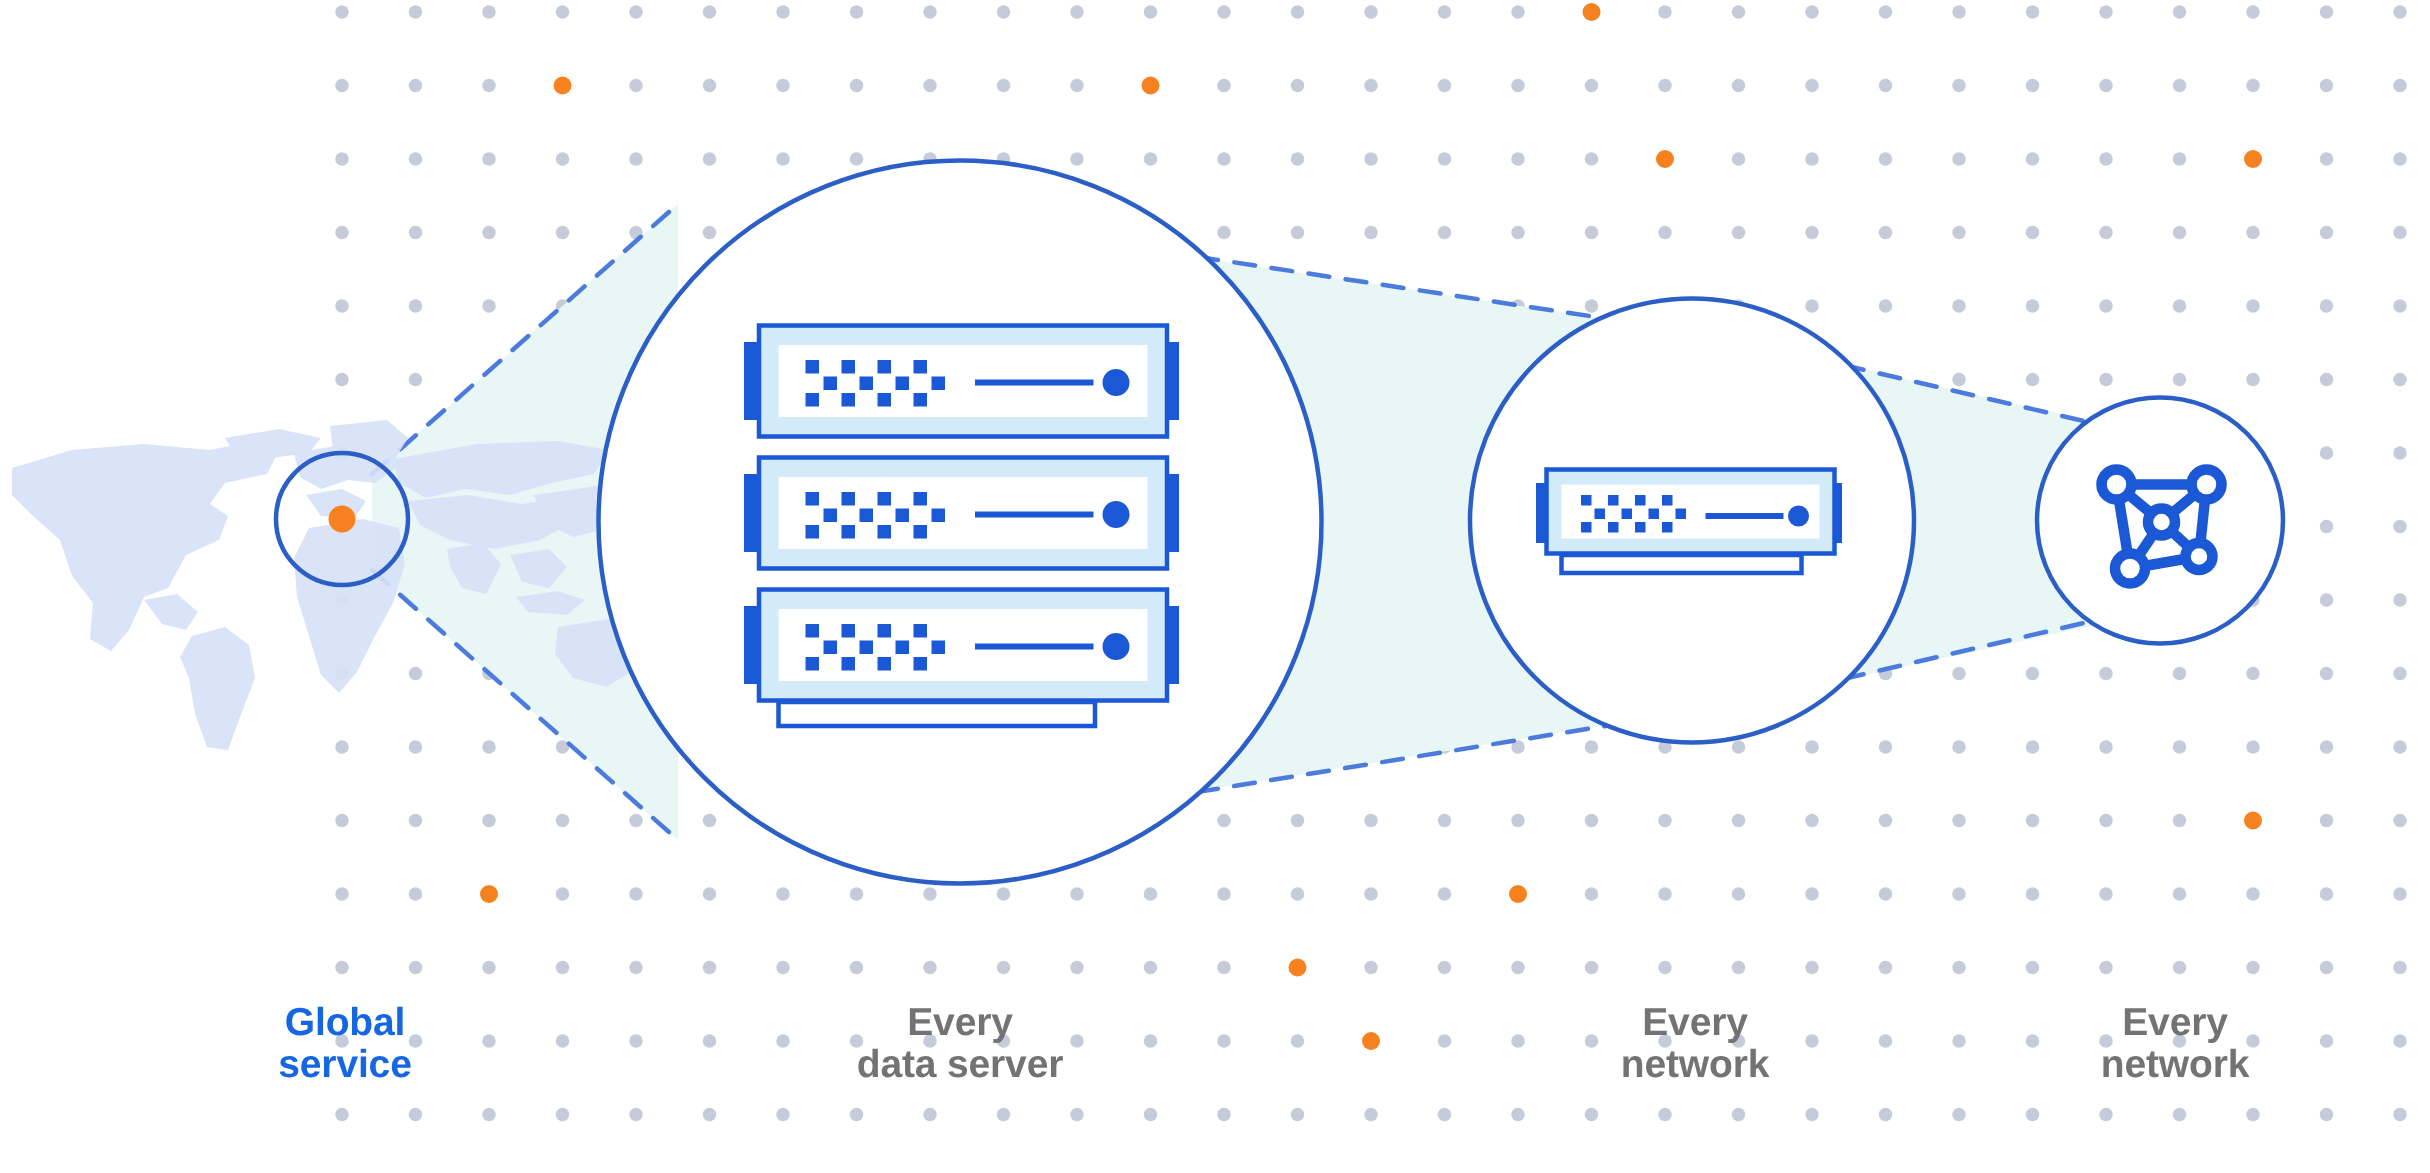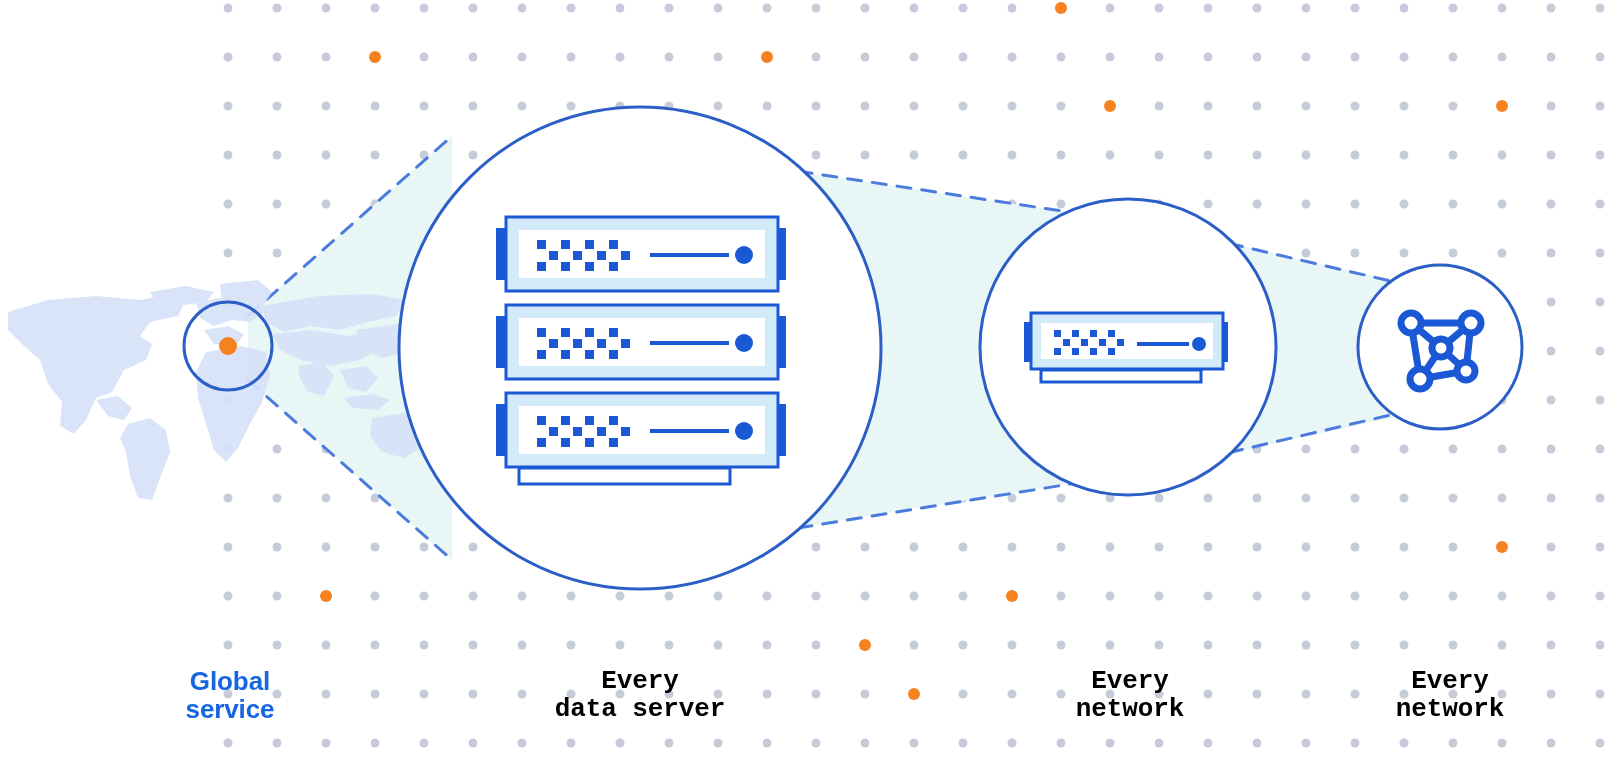--- a/index.html
+++ b/index.html
@@ -32,21 +32,21 @@
   .label {
     position: absolute;
     text-align: center;
     font-size: 26px;
     line-height: 1.07;
     font-weight: 700;
     letter-spacing: -0.1px;
     pointer-events: auto;
   }
   .label .l1, .label .l2 { display: block; white-space: nowrap; }
-  .label-dark { color: #000000; font-family: Liberation Mono, monospace; }
+  .label-dark { color: #737373; }
   .label-blue { color: #1566e0; }
   #label-global   { left: 130px;  top: 668px; width: 200px; }
   #label-dc       { left: 540px;  top: 668px; width: 200px; }
   #label-server   { left: 1030px; top: 668px; width: 200px; }
   #label-service  { left: 1350px; top: 668px; width: 200px; }
 </style>
 </head>
 <body>
 
 <div id="stage">

